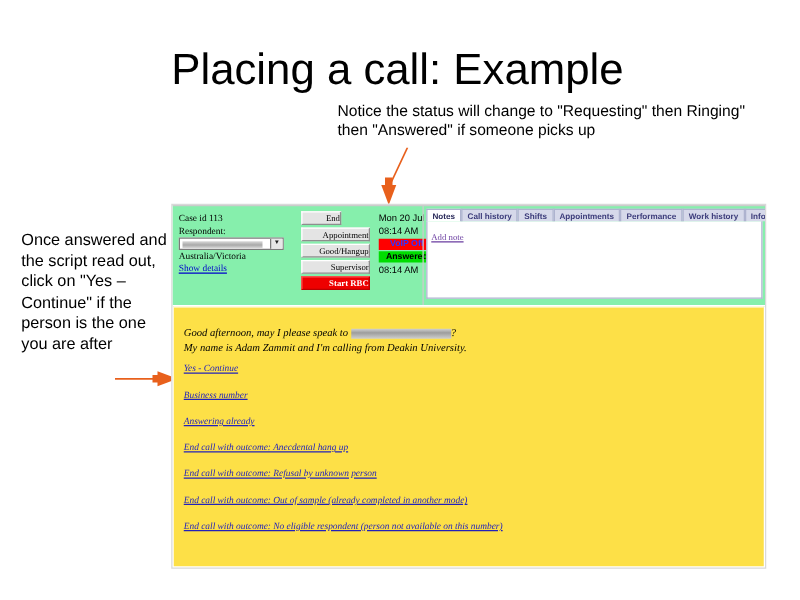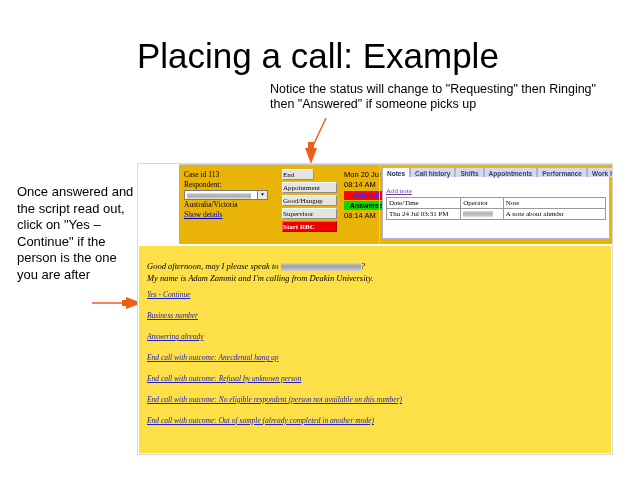--- a/index.html
+++ b/index.html
@@ -54,23 +54,22 @@
     background:#ffffff;
     border:1px solid #d9d9d9;
     box-sizing:border-box;
     overflow:hidden;
   }
 
   
   #app-top{
     position:relative;
     height:80px;
-    background:#eab308;
+    background:#86efac;
     border-bottom:1px solid #ffffff;
-    margin-left:41px;
   }
   #app-top:after{
     content:"";
     position:absolute;
     left:0;right:0;top:0;height:1px;background:#cccccc;
   }
 
   
   #case-col{
     position:absolute;
@@ -108,21 +107,21 @@
     position:absolute;
     left:103px; top:5px;
     width:55px;
   }
   .app-btn{
     display:block;
     box-sizing:border-box;
     margin-bottom:2px;
     height:11px;
     line-height:10px;
-    text-align:left;
+    text-align:right;
     font-size:7px;
     font-family:"Liberation Serif", serif;
     color:#000000;
     background:#e4e4e4;
     border:1px solid #8e8e8e;
     border-top-color:#ffffff;
     border-left-color:#ffffff;
     cursor:pointer;
     white-space:nowrap;
     overflow:hidden;
@@ -343,51 +342,35 @@
         <div class="tab">Shifts</div>
         <div class="tab">Appointments</div>
         <div class="tab">Performance</div>
         <div class="tab">Work history</div>
         <div class="tab">Info</div>
         <div class="tab-filler"></div>
       </div>
 
       <div id="tab-content">
         <span id="add-note">Add note</span>
-        <table id="notes-table">
-          <thead>
-            <tr>
-              <th class="col-dt">Date/Time</th>
-              <th class="col-op">Operator</th>
-              <th class="col-note">Note</th>
-            </tr>
-          </thead>
-          <tbody>
-            <tr>
-              <td>Thu 24 Jul 03:31 PM</td>
-              <td><span class="op-redact"></span></td>
-              <td>A note about ahmdsr</td>
-            </tr>
-          </tbody>
-        </table>
       </div>
     </div>
   </div>
 
   <div id="script-panel">
 
     <div id="script-text">
       <div><span>Good afternoon, may I please speak to </span><span class="name-redact"></span><span>?</span></div>
       <div>My name is Adam Zammit and I'm calling from Deakin University.</div>
     </div>
 
     <div id="script-links">
       <span class="script-link">Yes - Continue</span>
       <span class="script-link">Business number</span>
       <span class="script-link">Answering already</span>
       <span class="script-link">End call with outcome: Anecdental hang up</span>
       <span class="script-link">End call with outcome: Refusal by unknown person</span>
+      <span class="script-link">End call with outcome: Out of sample (already completed in another mode)</span>
       <span class="script-link">End call with outcome: No eligible respondent (person not available on this number)</span>
-      <span class="script-link">End call with outcome: Out of sample (already completed in another mode)</span>
     </div>
   </div>
 
 </div>
 
 </body></html>

